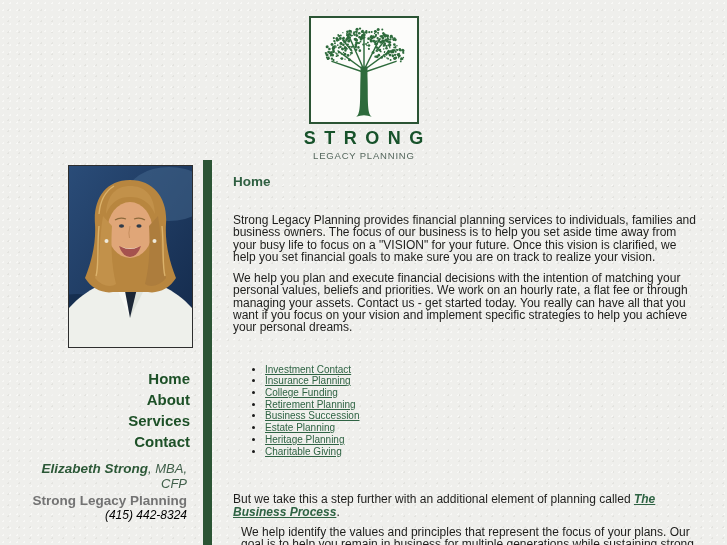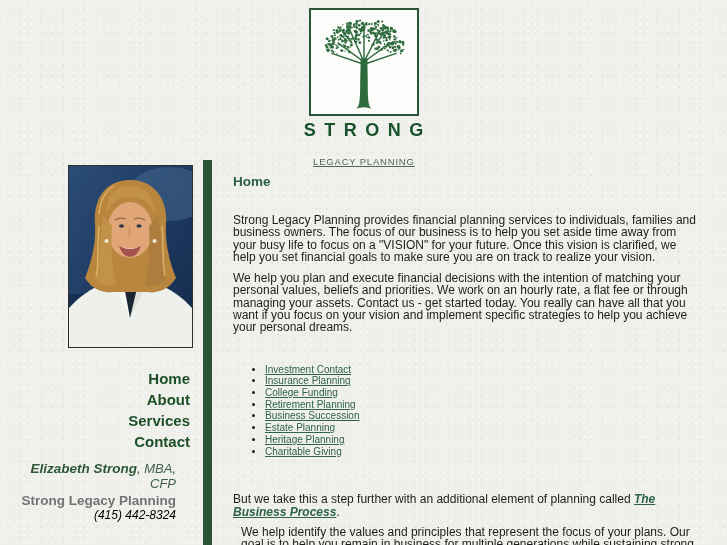--- a/index.html
+++ b/index.html
@@ -6,33 +6,33 @@
   body{
     width:727px;height:545px;overflow:hidden;
     background:#efefec;
     background-image:radial-gradient(rgba(255,255,255,.55) 1px, transparent 1px),
                      radial-gradient(rgba(175,175,170,.18) 1px, transparent 1px);
     background-size:7px 7px,11px 11px;background-position:0 0,3px 5px;
     font-family:"Liberation Sans",sans-serif;
     color:#1d1d1b;
   }
   
-  .header{height:160px;text-align:center;padding-top:8px;box-sizing:border-box;}
+  .header{height:160px;text-align:center;padding-top:16px;box-sizing:border-box;}
   .logo-box{width:106px;height:104px;border:2px solid #2b5434;background:#fcfcfa;margin:0 auto;}
   .logo-box svg{display:block;width:100%;height:100%;}
   .logo-name{margin-top:5px;font-size:18px;font-weight:bold;color:#17522a;letter-spacing:8.5px;padding-left:8.5px;line-height:18px;}
-  .logo-tagline{margin-top:17px;font-size:9.5px;color:#54665c;letter-spacing:0.8px;padding-left:0.8px;text-decoration:underline;}
+  .logo-tagline{margin-top:3px;font-size:9.5px;color:#54665c;letter-spacing:0.8px;padding-left:0.8px;}
   
   .row{display:flex;align-items:stretch;height:385px;}
   .sidebar{width:203px;box-sizing:border-box;text-align:right;flex:none;}
   .photo-frame{width:123px;height:181px;border:1px solid #2e2e2e;margin:5px 10px 0 auto;background:#16304f;}
   .photo-frame svg{display:block;width:100%;height:100%;}
   .nav{margin-top:20px;padding-right:13px;}
   .nav-item{font-size:15px;font-weight:bold;color:#1d5027;line-height:21px;cursor:pointer;}
-  .person{margin-top:7px;padding-right:27px;line-height:1.12;}
+  .person{margin-top:7px;padding-right:16px;line-height:1.12;}
   .person-name{font-size:13.5px;font-weight:bold;font-style:italic;color:#2c5837;}
   .person-cred{font-size:13px;font-style:italic;color:#41604b;}
   .person-company{font-size:13.5px;font-weight:bold;color:#737373;margin-top:2px;}
   .person-phone{font-size:12px;font-style:italic;color:#000000;}
   .vbar{width:9px;background:#2b5434;flex:none;}
   
   .content{box-sizing:border-box;padding:14px 20px 0 21px;flex:1;}
   .page-heading{font-size:13.5px;font-weight:bold;color:#2f5f41;margin:0 0 25px 0;}
   .content p{font-size:12px;line-height:12.3px;margin:0 0 9px 0;max-width:464px;}
   ul.services{margin:30px 0 0 0;padding:0 0 0 32px;list-style:disc;}

